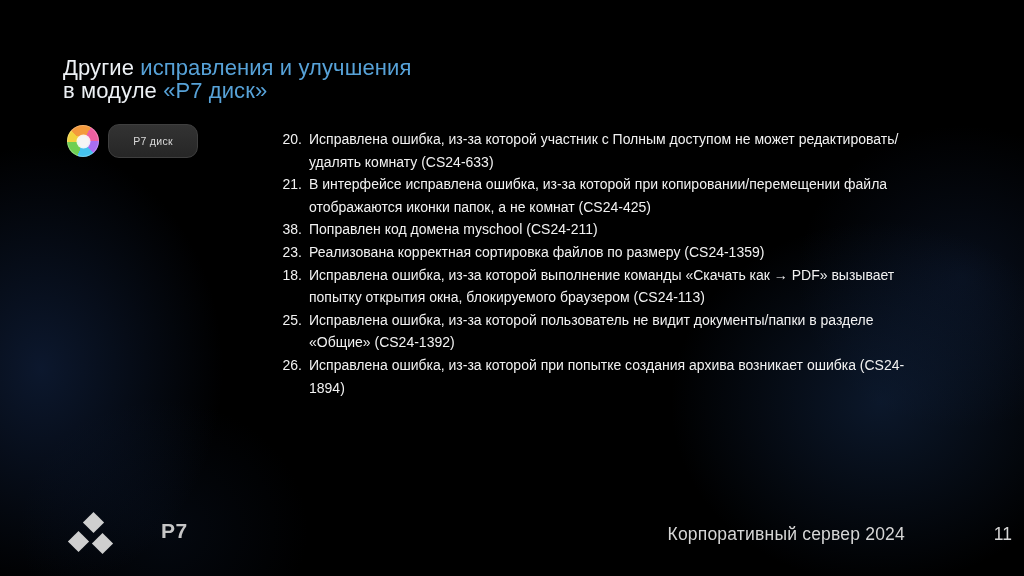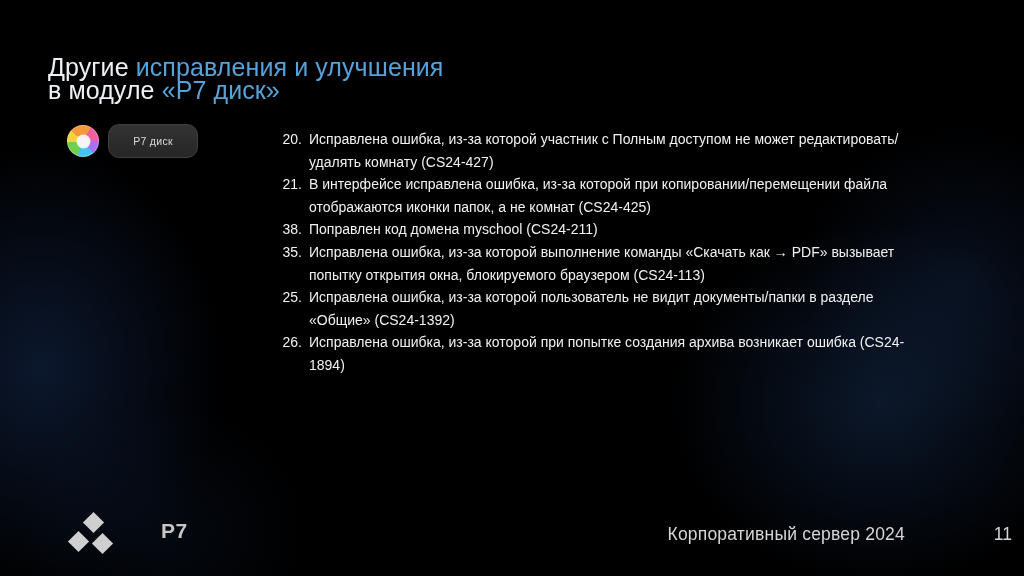--- a/index.html
+++ b/index.html
@@ -12,22 +12,22 @@
     position:relative;width:1024px;height:576px;
     background:
       radial-gradient(260px 320px at 4% 64%, rgba(28,56,108,0.42), rgba(0,0,0,0) 70%),
       radial-gradient(300px 260px at 86% 70%, rgba(30,62,112,0.38), rgba(0,0,0,0) 70%),
       radial-gradient(230px 210px at 94% 48%, rgba(26,50,96,0.28), rgba(0,0,0,0) 72%),
       radial-gradient(200px 180px at 16% 92%, rgba(20,42,80,0.20), rgba(0,0,0,0) 72%),
       #000;
   }
   
   .title{
-    position:absolute;left:48px;top:56px;
-    font-size:25px;line-height:23px;color:#edf1f5;
+    position:absolute;left:63px;top:56px;
+    font-size:22px;line-height:23px;color:#edf1f5;
     letter-spacing:0.1px;
   }
   .title .accent{color:#57a2d8;}
   
   .badge-row{position:absolute;left:67px;top:124px;display:flex;align-items:center;}
   .disk-icon{
     width:32px;height:32px;border-radius:50%;
     background:conic-gradient(from -25deg,
       #f49a3c 0deg 55deg, #ee5fa0 55deg 115deg, #a96ef2 115deg 165deg,
       #45c2ee 165deg 225deg, #6ecf52 225deg 290deg, #f2d23e 290deg 335deg,
@@ -85,32 +85,36 @@
   </div>
 
   <div class="badge-row">
     <div class="disk-icon"></div>
     <div class="pill">Р7 диск</div>
   </div>
 
   <div class="fix-list">
     <div class="fix-item">
       <span class="num">20.</span>
-      <span class="txt">Исправлена ошибка, из-за которой участник с Полным доступом не может редактировать/удалять комнату (CS24-427)</span>
+      <span class="txt">Исправлена ошибка, из-за которой участник с Полным доступом не может редактировать/удалять комнату (CS24-633)</span>
     </div>
     <div class="fix-item">
       <span class="num">21.</span>
       <span class="txt">В интерфейсе исправлена ошибка, из-за которой при копировании/перемещении файла отображаются иконки папок, а не комнат (CS24-425)</span>
     </div>
     <div class="fix-item">
       <span class="num">38.</span>
       <span class="txt">Поправлен код домена myschool (CS24-211)</span>
     </div>
     <div class="fix-item">
-      <span class="num">35.</span>
+      <span class="num">23.</span>
+      <span class="txt">Реализована корректная сортировка файлов по размеру (CS24-1359)</span>
+    </div>
+    <div class="fix-item">
+      <span class="num">18.</span>
       <span class="txt">Исправлена ошибка, из-за которой выполнение команды «Скачать как → PDF» вызывает попытку открытия окна, блокируемого браузером (CS24-113)</span>
     </div>
     <div class="fix-item">
       <span class="num">25.</span>
       <span class="txt">Исправлена ошибка, из-за которой пользователь не видит документы/папки в разделе «Общие» (CS24-1392)</span>
     </div>
     <div class="fix-item">
       <span class="num">26.</span>
       <span class="txt">Исправлена ошибка, из-за которой при попытке создания архива возникает ошибка (CS24-1894)</span>
     </div>

